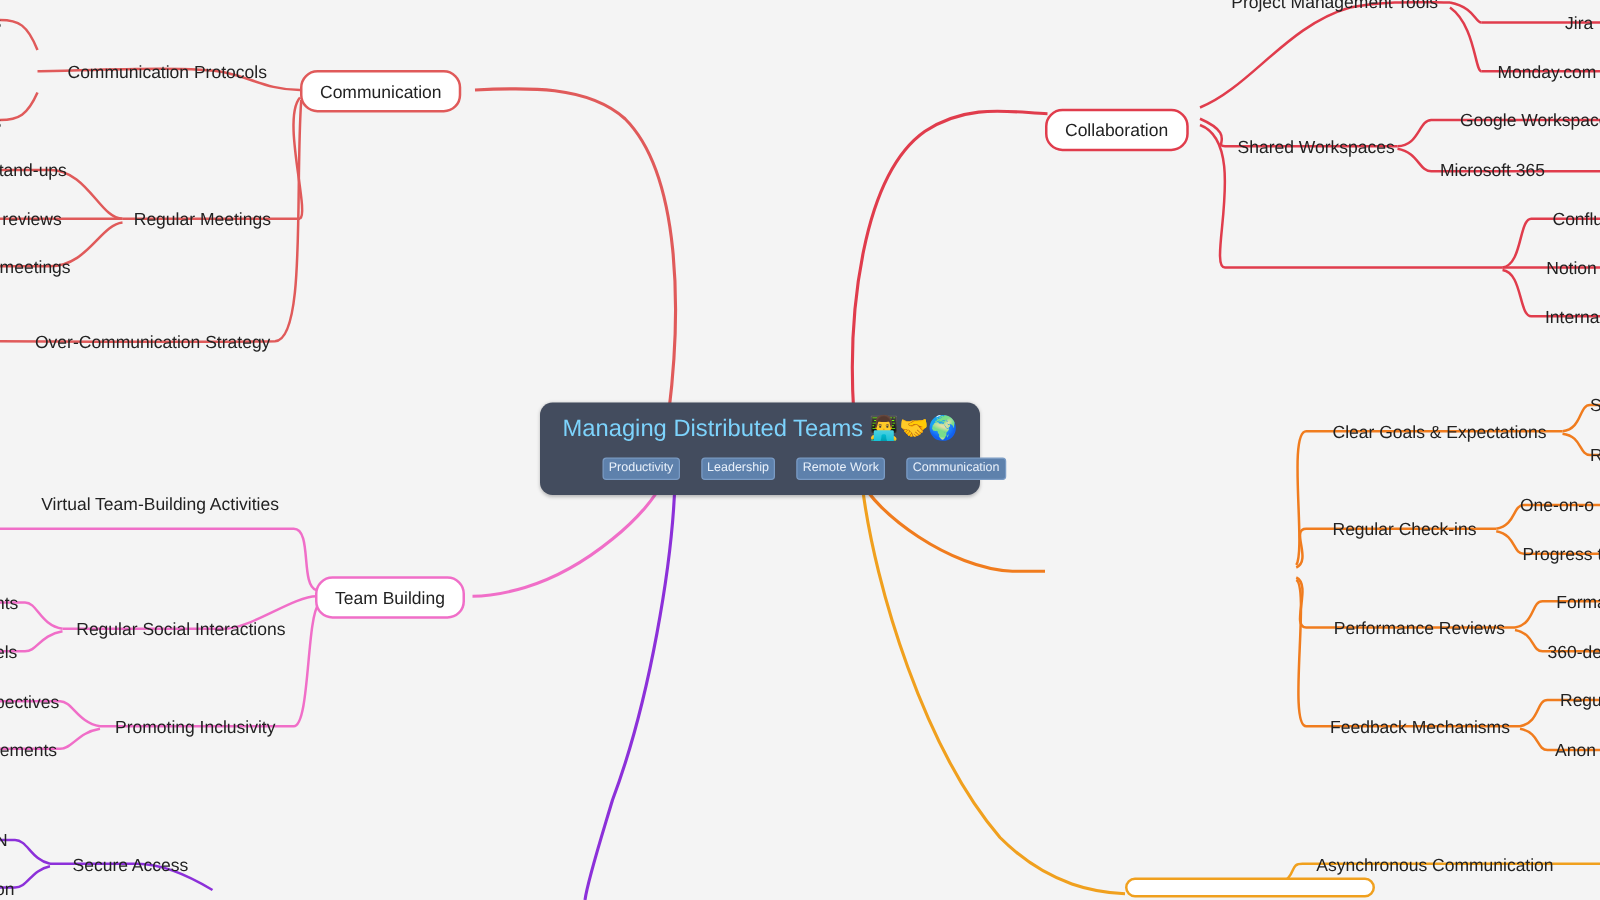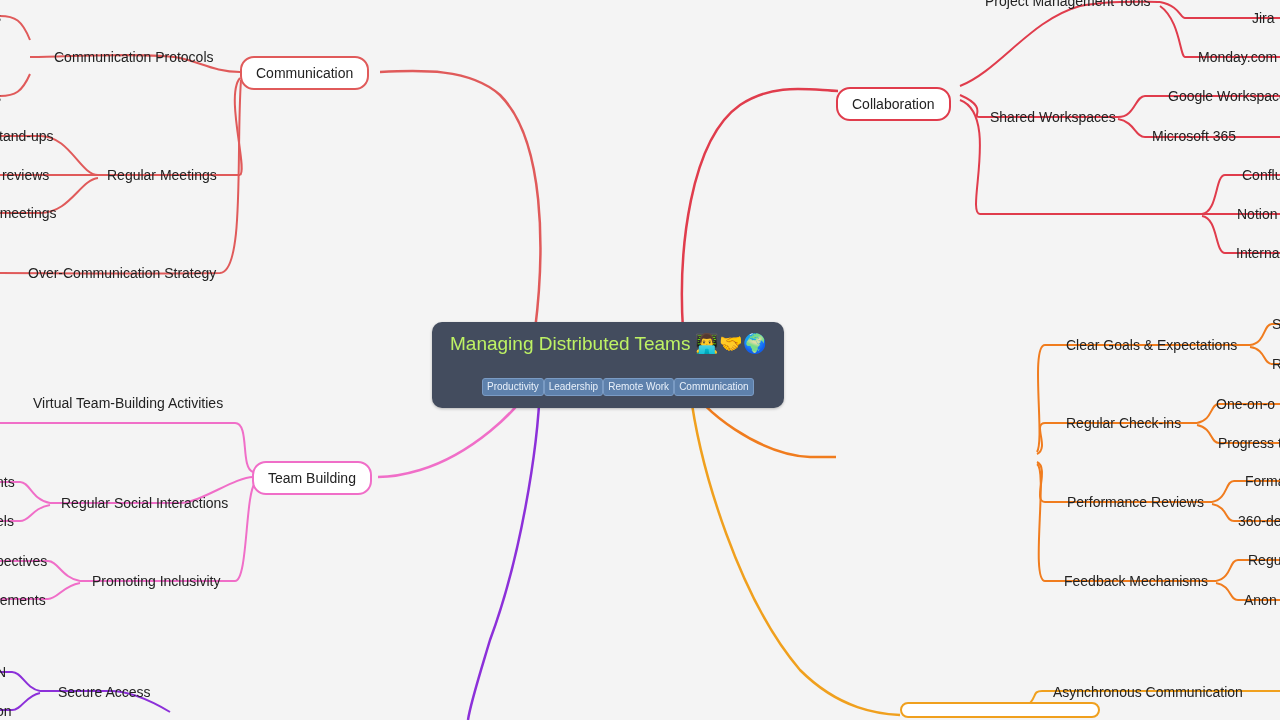--- a/index.html
+++ b/index.html
@@ -38,26 +38,26 @@
     padding: 10px 18px 12px 18px;
     left: 432px;
     top: 322px;
     width: 352px;
     box-shadow: 0 1px 3px rgba(0,0,0,0.25);
   }
   .root-title {
     font-size: 19px;
     line-height: 24px;
     font-weight: normal;
-    color: #bef264;
-    margin-bottom: 22px;
+    color: #7dd3fc;
+    margin-bottom: 10px;
   }
   .root-tags {
     display: flex;
-    gap: 0;
+    gap: 17px;
     padding-left: 32px;
   }
   .root-tag {
     background: #5e81ac;
     color: #e8f0fa;
     border: 1px solid #7a9bc4;
     border-radius: 3px;
     font-size: 10px;
     line-height: 13px;
     padding: 1px 4px 2px 4px;

